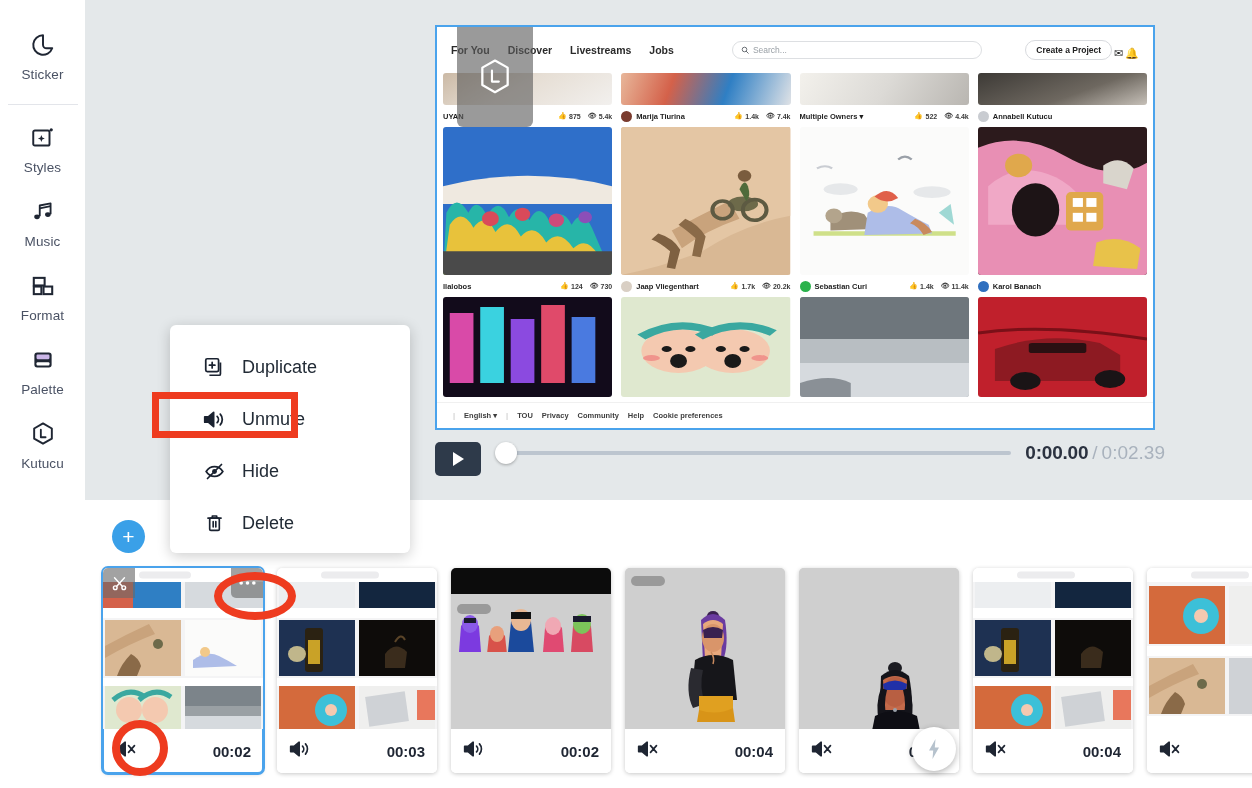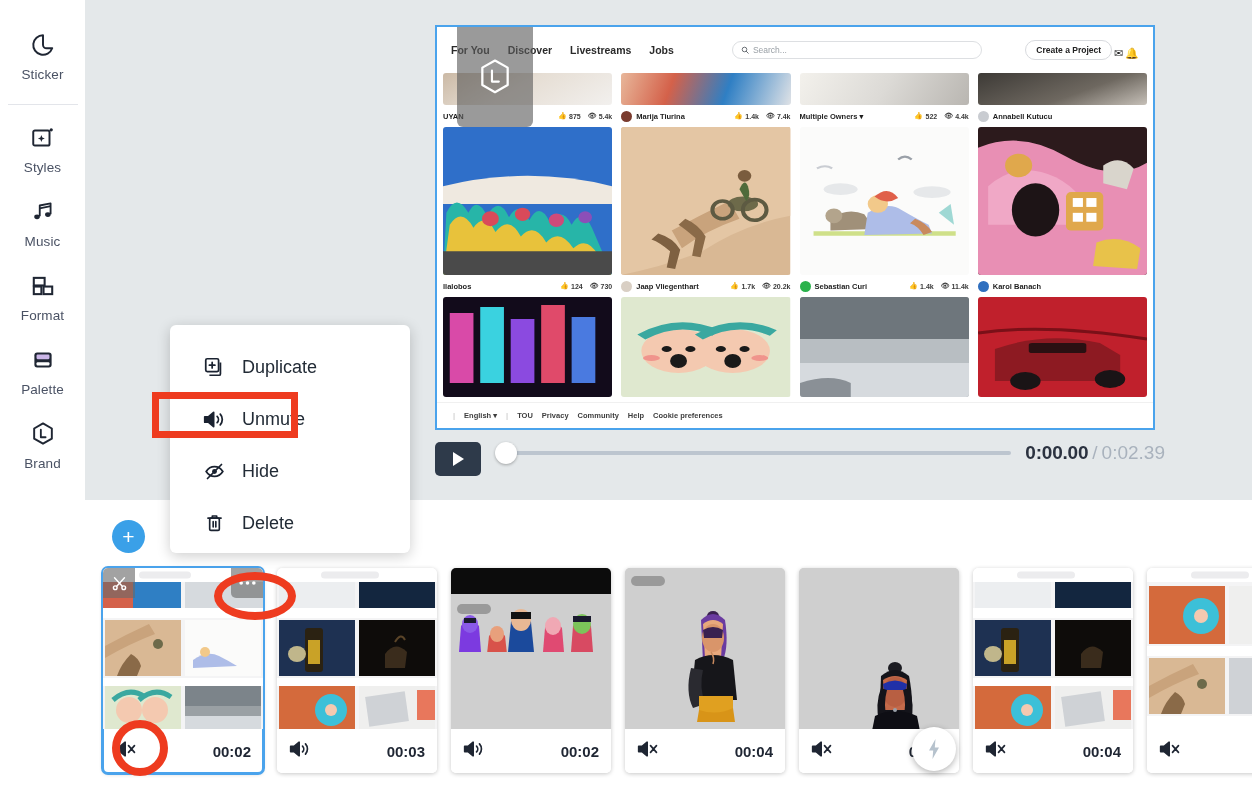--- a/index.html
+++ b/index.html
@@ -230,21 +230,21 @@
       <div class="rail-label">Palette</div>
     </div>
 
     <div class="rail-item">
       <div class="rail-icon">
         <svg width="28" height="28" viewBox="0 0 26 26" fill="none" stroke="#1f2633" stroke-width="1.8" stroke-linejoin="round">
             <path d="M13 3.2l8.2 4.7v9.4L13 22l-8.2-4.7V7.9z"></path>
             <path d="M11 9v7h4.4" stroke-width="1.7" stroke-linecap="round"></path>
           </svg>
       </div>
-      <div class="rail-label">Brand</div>
+      <div class="rail-label">Kutucu</div>
     </div>
   </div>
 
   <div class="stage">
 
     <div class="canvas-frame">
 
       <div class="site-nav">
         <div class="site-nav-link">For You</div>
         <div class="site-nav-link">Discover</div>

